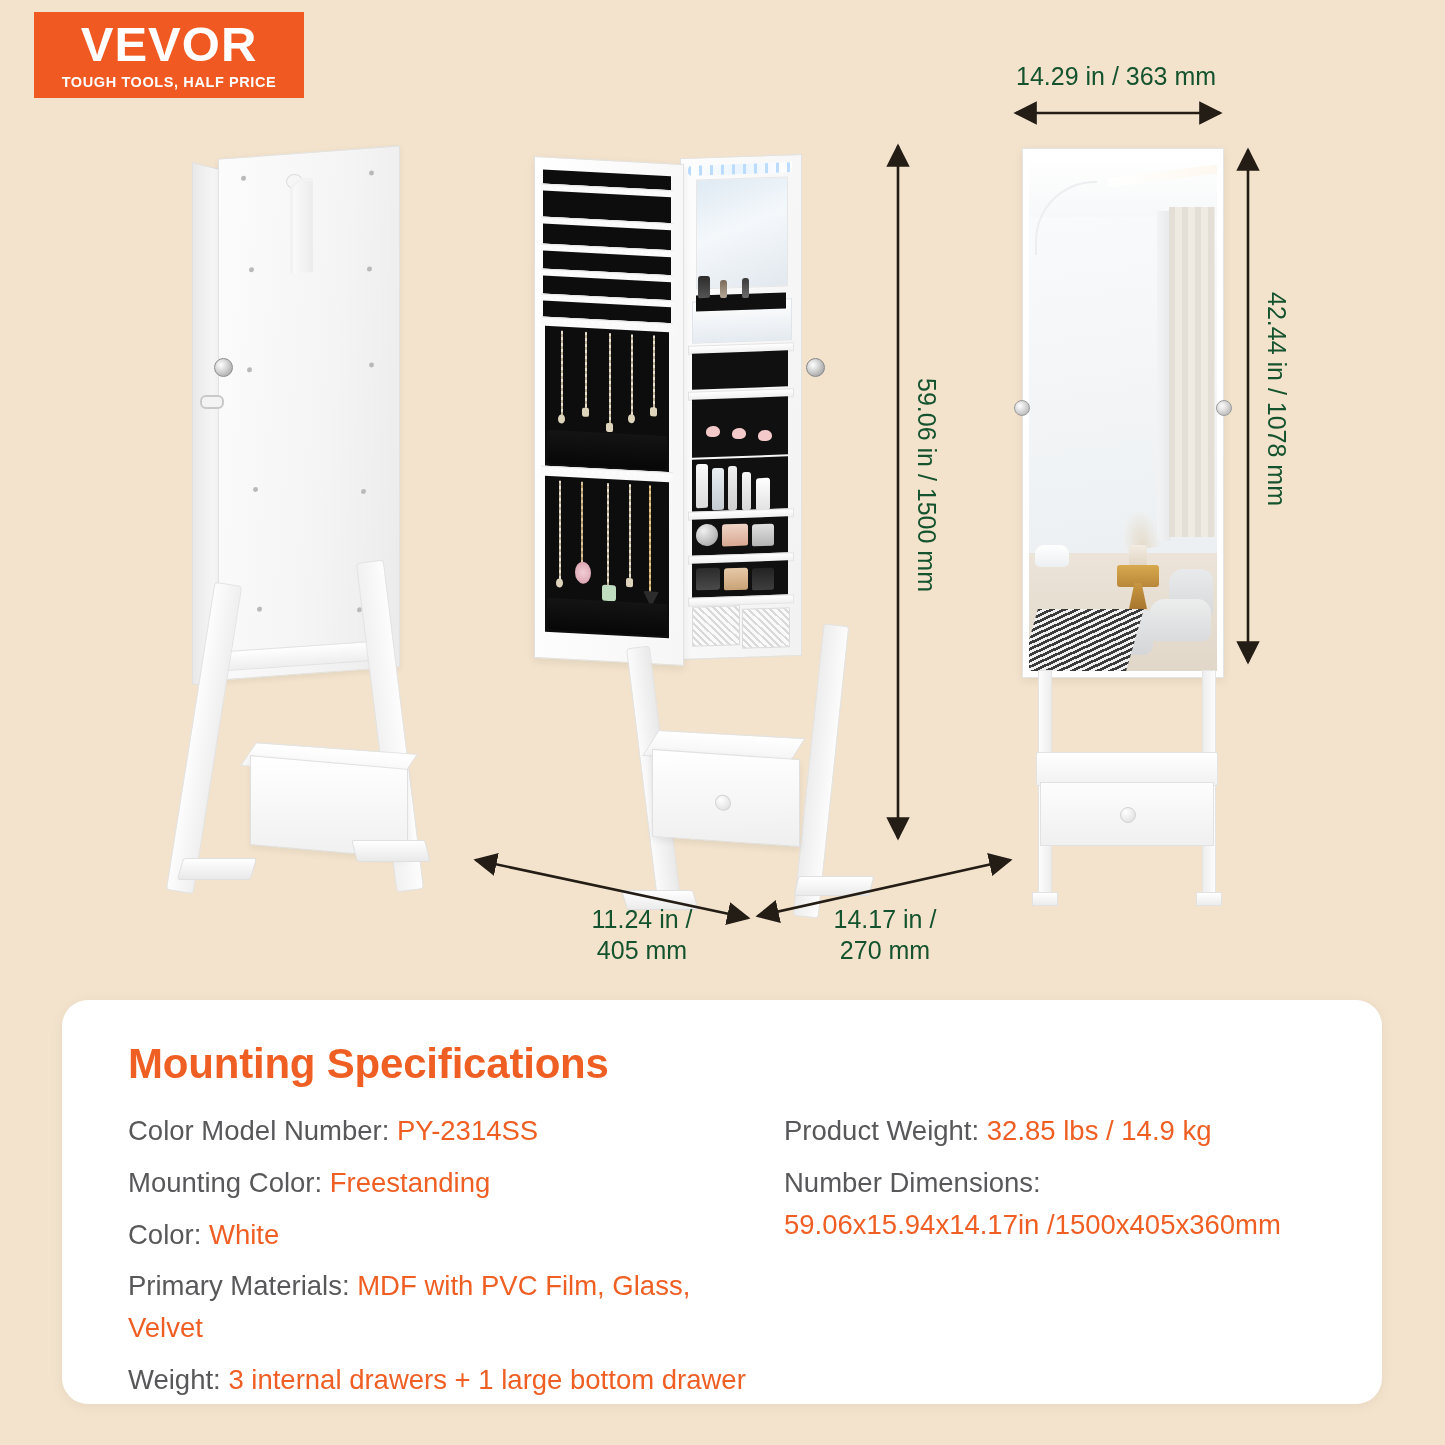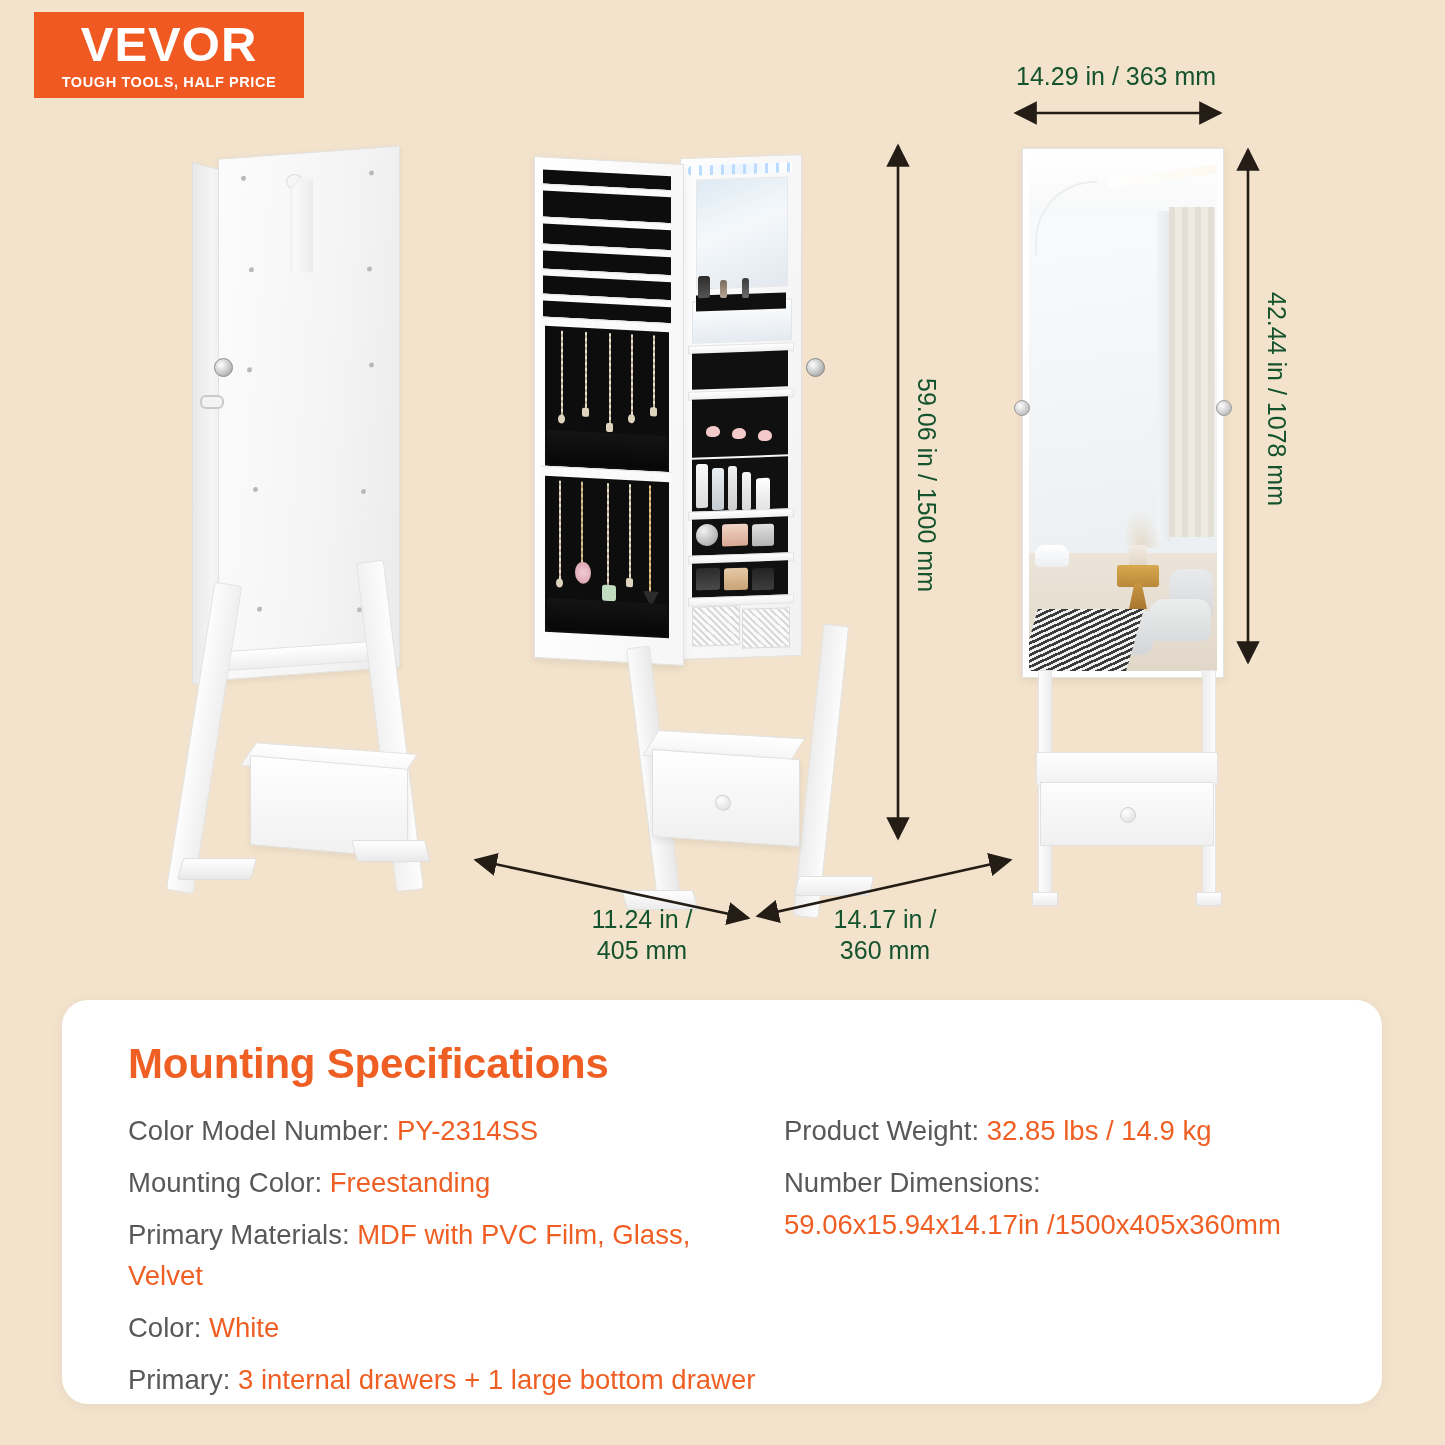--- a/index.html
+++ b/index.html
@@ -570,45 +570,45 @@
       <marker id="ah5" markerWidth="9" markerHeight="9" refX="8" refY="4.5" orient="auto">
         <path d="M0,0 L9,4.5 L0,9 z" fill="#231d15"></path>
       </marker>
       <marker id="ahs5" markerWidth="9" markerHeight="9" refX="1" refY="4.5" orient="auto">
         <path d="M9,0 L0,4.5 L9,9 z" fill="#231d15"></path>
       </marker>
     </defs>
   </svg>
   <div class="dim center" style="left:800px;top:904px;width:170px;">
     <span>14.17 in /</span><br>
-    <span>360 mm</span>
+    <span>270 mm</span>
   </div>
 
   <div class="spec-card">
     <div class="spec-title">Mounting Specifications</div>
 
     <div class="spec-col left">
       <div class="spec-row">
         <span>Color Model Number:</span>
         <span class="val">PY-2314SS</span>
       </div>
       <div class="spec-row">
         <span>Mounting Color:</span>
         <span class="val">Freestanding</span>
       </div>
+      <div class="spec-row">
+        <span>Color:</span>
+        <span class="val">White</span>
+      </div>
       <div class="spec-row wrap">
         <span>Primary Materials:</span>
         <span class="val">MDF with PVC Film, Glass, Velvet</span>
       </div>
-      <div class="spec-row">
-        <span>Color:</span>
-        <span class="val">White</span>
-      </div>
       <div class="spec-row wrap">
-        <span>Primary:</span>
+        <span>Weight:</span>
         <span class="val">3 internal drawers + 1 large bottom drawer</span>
       </div>
     </div>
 
     <div class="spec-col right">
       <div class="spec-row">
         <span>Product Weight:</span>
         <span class="val">32.85 lbs / 14.9 kg</span>
       </div>
       <div class="spec-row">

